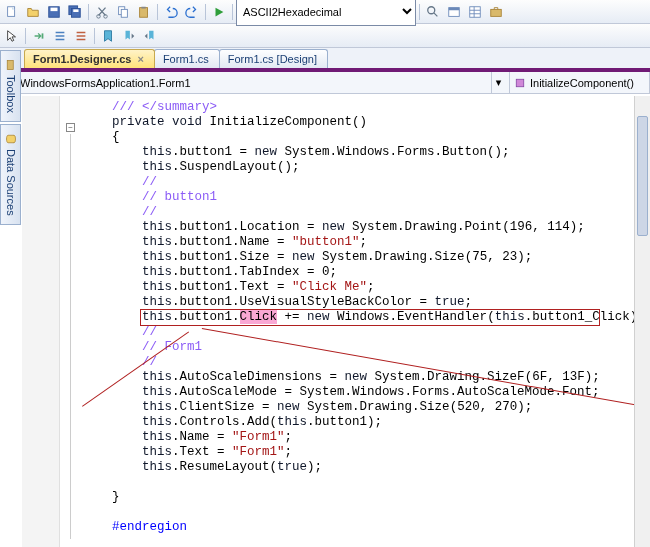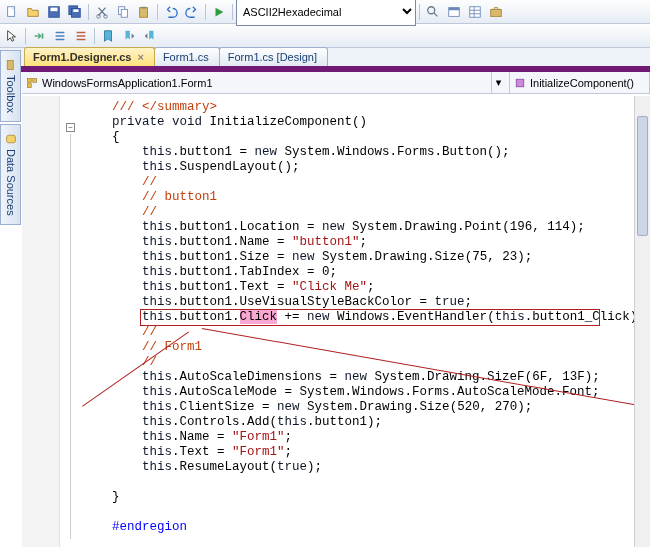--- a/index.html
+++ b/index.html
@@ -8,41 +8,41 @@
   .toolbar-row { display: flex; align-items: center; height: 24px; background: linear-gradient(#fdfdfd,#e6ecf5); border-bottom: 1px solid #c0c8d8; padding: 0 2px; gap: 1px; }
   .tb-btn { width: 20px; height: 20px; display: inline-flex; align-items: center; justify-content: center; border-radius: 2px; }
   .tb-btn svg { width: 14px; height: 14px; }
   .tb-sep { width: 1px; height: 16px; background: #b8c4d8; margin: 0 2px; }
   .tb-combo { height: 29px; border: 1px solid #7a8aa6; background: #fff; font-size: 11px; padding: 0 2px; }
   
   .side-tabs { position: absolute; left: 0; top: 50px; width: 21px; display: flex; flex-direction: column; }
   .side-tab { background: linear-gradient(90deg,#f0f4fb,#d8e2f0); border: 1px solid #9bb0ce; writing-mode: vertical-rl; padding: 8px 2px; font-size: 11px; color: #1b3f74; display: flex; align-items: center; gap: 4px; margin-bottom: 2px; }
   .side-tab svg { width: 12px; height: 12px; transform: rotate(90deg); }
   
-  .doc-tabs { display: flex; align-items: flex-end; height: 24px; background: #eef2f9; border-bottom: 6px solid #701a75; padding-left: 24px; padding-top: 3px; gap: 0; }
+  .doc-tabs { display: flex; align-items: flex-end; height: 24px; background: #eef2f9; border-bottom: 4px solid #701a75; padding-left: 24px; padding-top: 3px; gap: 0; }
   .doc-tab { padding: 3px 10px 3px 8px; border: 1px solid #9bb0ce; border-bottom: none; border-top-left-radius: 3px; border-top-right-radius: 3px; font-size: 11px; background: linear-gradient(#fdfeff,#e2e9f3); color: #1b3f74; margin-right: -1px; position: relative; }
   .doc-tab.active { background: linear-gradient(#fff3c8,#ffe27a); border-color: #c7a94e; z-index: 2; font-weight: bold; color: #303030; }
   .doc-tab .x { margin-left: 6px; color: #888; font-weight: bold; cursor: pointer; }
   
-  .nav-row { display: flex; height: 22px; background: #f3f6fb; border-bottom: 1px solid #c0c8d8; margin-left: 22px; }
+  .nav-row { display: flex; height: 22px; background: #f3f6fb; border-bottom: 1px solid #c0c8d8; }
   .nav-combo { flex: 1; display: flex; align-items: center; padding: 0 4px; border-right: 1px solid #c0c8d8; gap: 4px; }
   .nav-combo.right { flex: 0 0 140px; }
   .nav-combo svg { width: 12px; height: 12px; }
   .nav-arrow { width: 14px; height: 100%; display: flex; align-items: center; justify-content: center; border-left: 1px solid #c0c8d8; }
   
   .editor-wrap { position: absolute; left: 22px; top: 96px; right: 0; bottom: 0; background: #fff; overflow: auto; }
   .glyph-margin { position: absolute; left: 0; top: 0; bottom: 0; width: 38px; background: #f4f4f4; border-right: 1px solid #e0e0e0; }
   .outline-toggle { position: absolute; left: 44px; top: 27px; width: 9px; height: 9px; border: 1px solid #888; background: #fff; font-size: 8px; line-height: 7px; text-align: center; color: #555; }
   .outline-line { position: absolute; left: 48px; top: 38px; bottom: 8px; width: 1px; background: #ccc; }
   
   .code { font-family: Consolas, 'Courier New', monospace; font-size: 12.5px; line-height: 15px; white-space: pre; padding: 4px 0 4px 60px; color: #000; position: relative; }
   .c-kw   { color: #0f172a; }
   .c-type { color: #000000; }
   .c-str  { color: #a31515; }
-  .c-cmt  { color: #c2410c; }
+  .c-cmt  { color: #8b5cf6; }
   .c-hl   { background: #f9a8d4; }
   .c-region { color: #0000ff; }
   
   .highlight-box { position: absolute; border: 1px solid #b02020; pointer-events: none; }
   .diag-line { position: absolute; height: 1px; background: #b02020; transform-origin: 0 0; pointer-events: none; }
   .scroll-v { position: absolute; right: 0; top: 96px; bottom: 0; width: 16px; background: #f0f0f0; border-left: 1px solid #d0d0d0; }
   .scroll-thumb { position: absolute; left: 2px; right: 2px; top: 20px; height: 120px; background: #cdd6e6; border: 1px solid #9bb0ce; border-radius: 2px; }
 </style>
 </head>
 <body>

